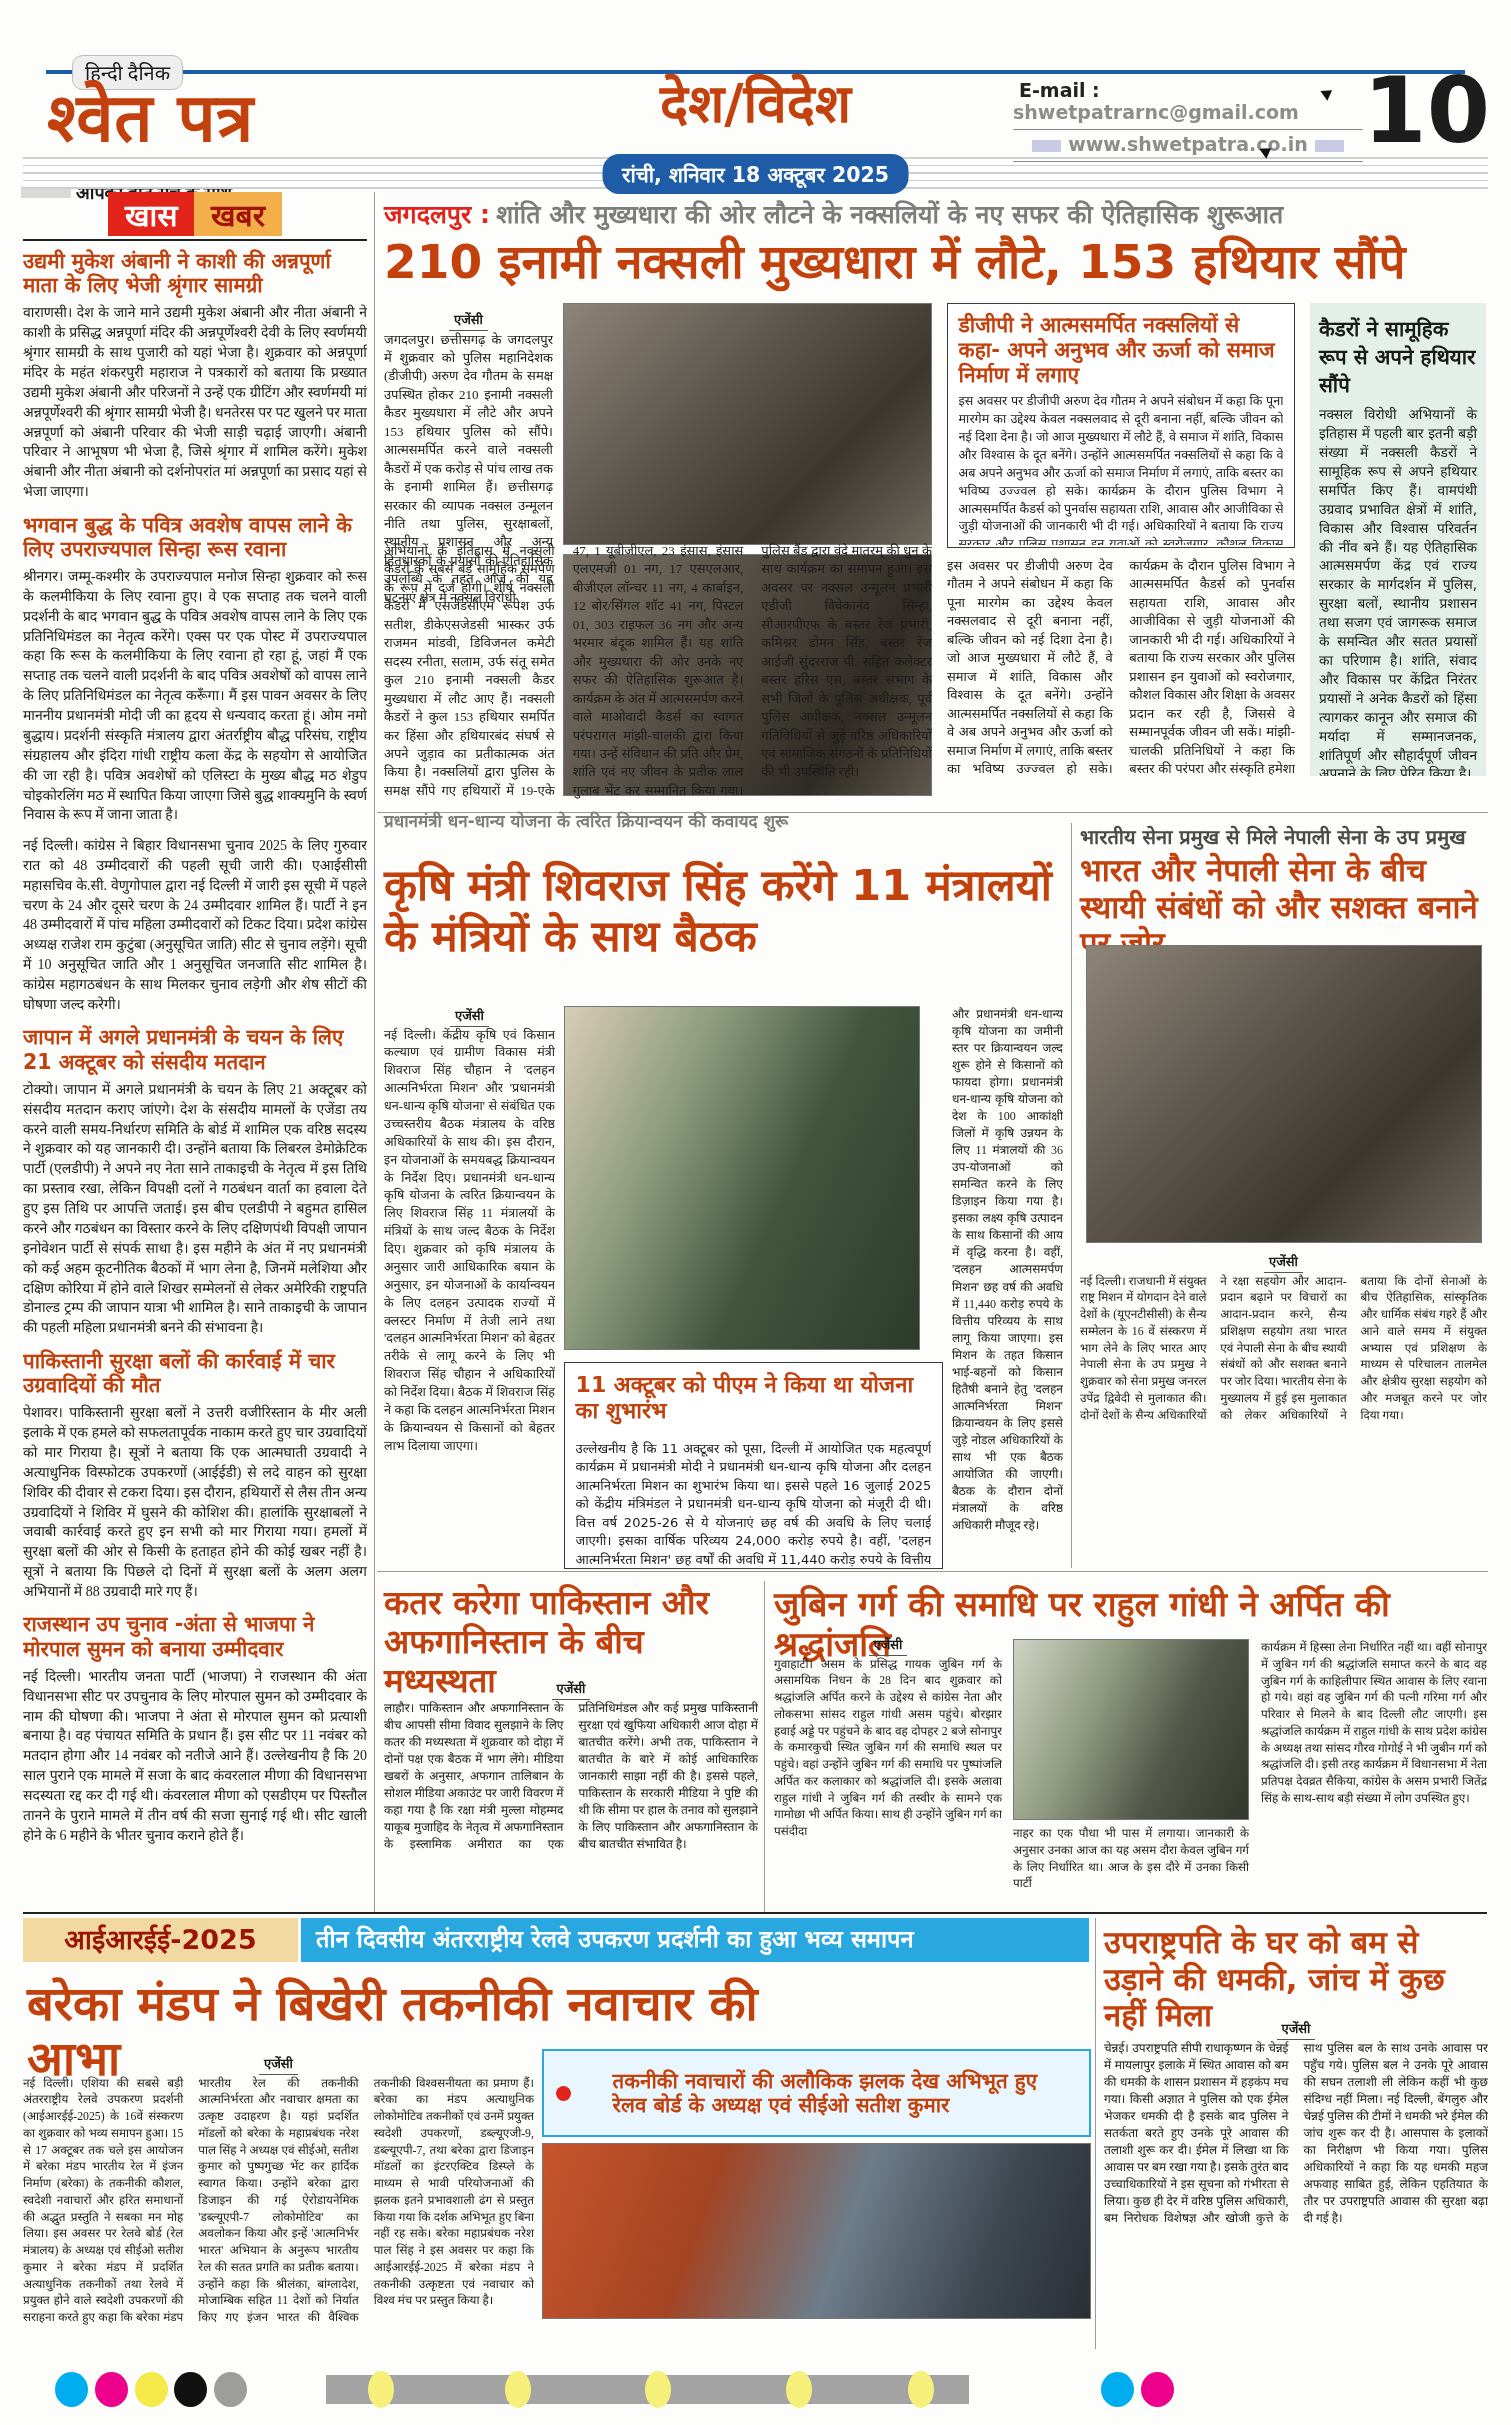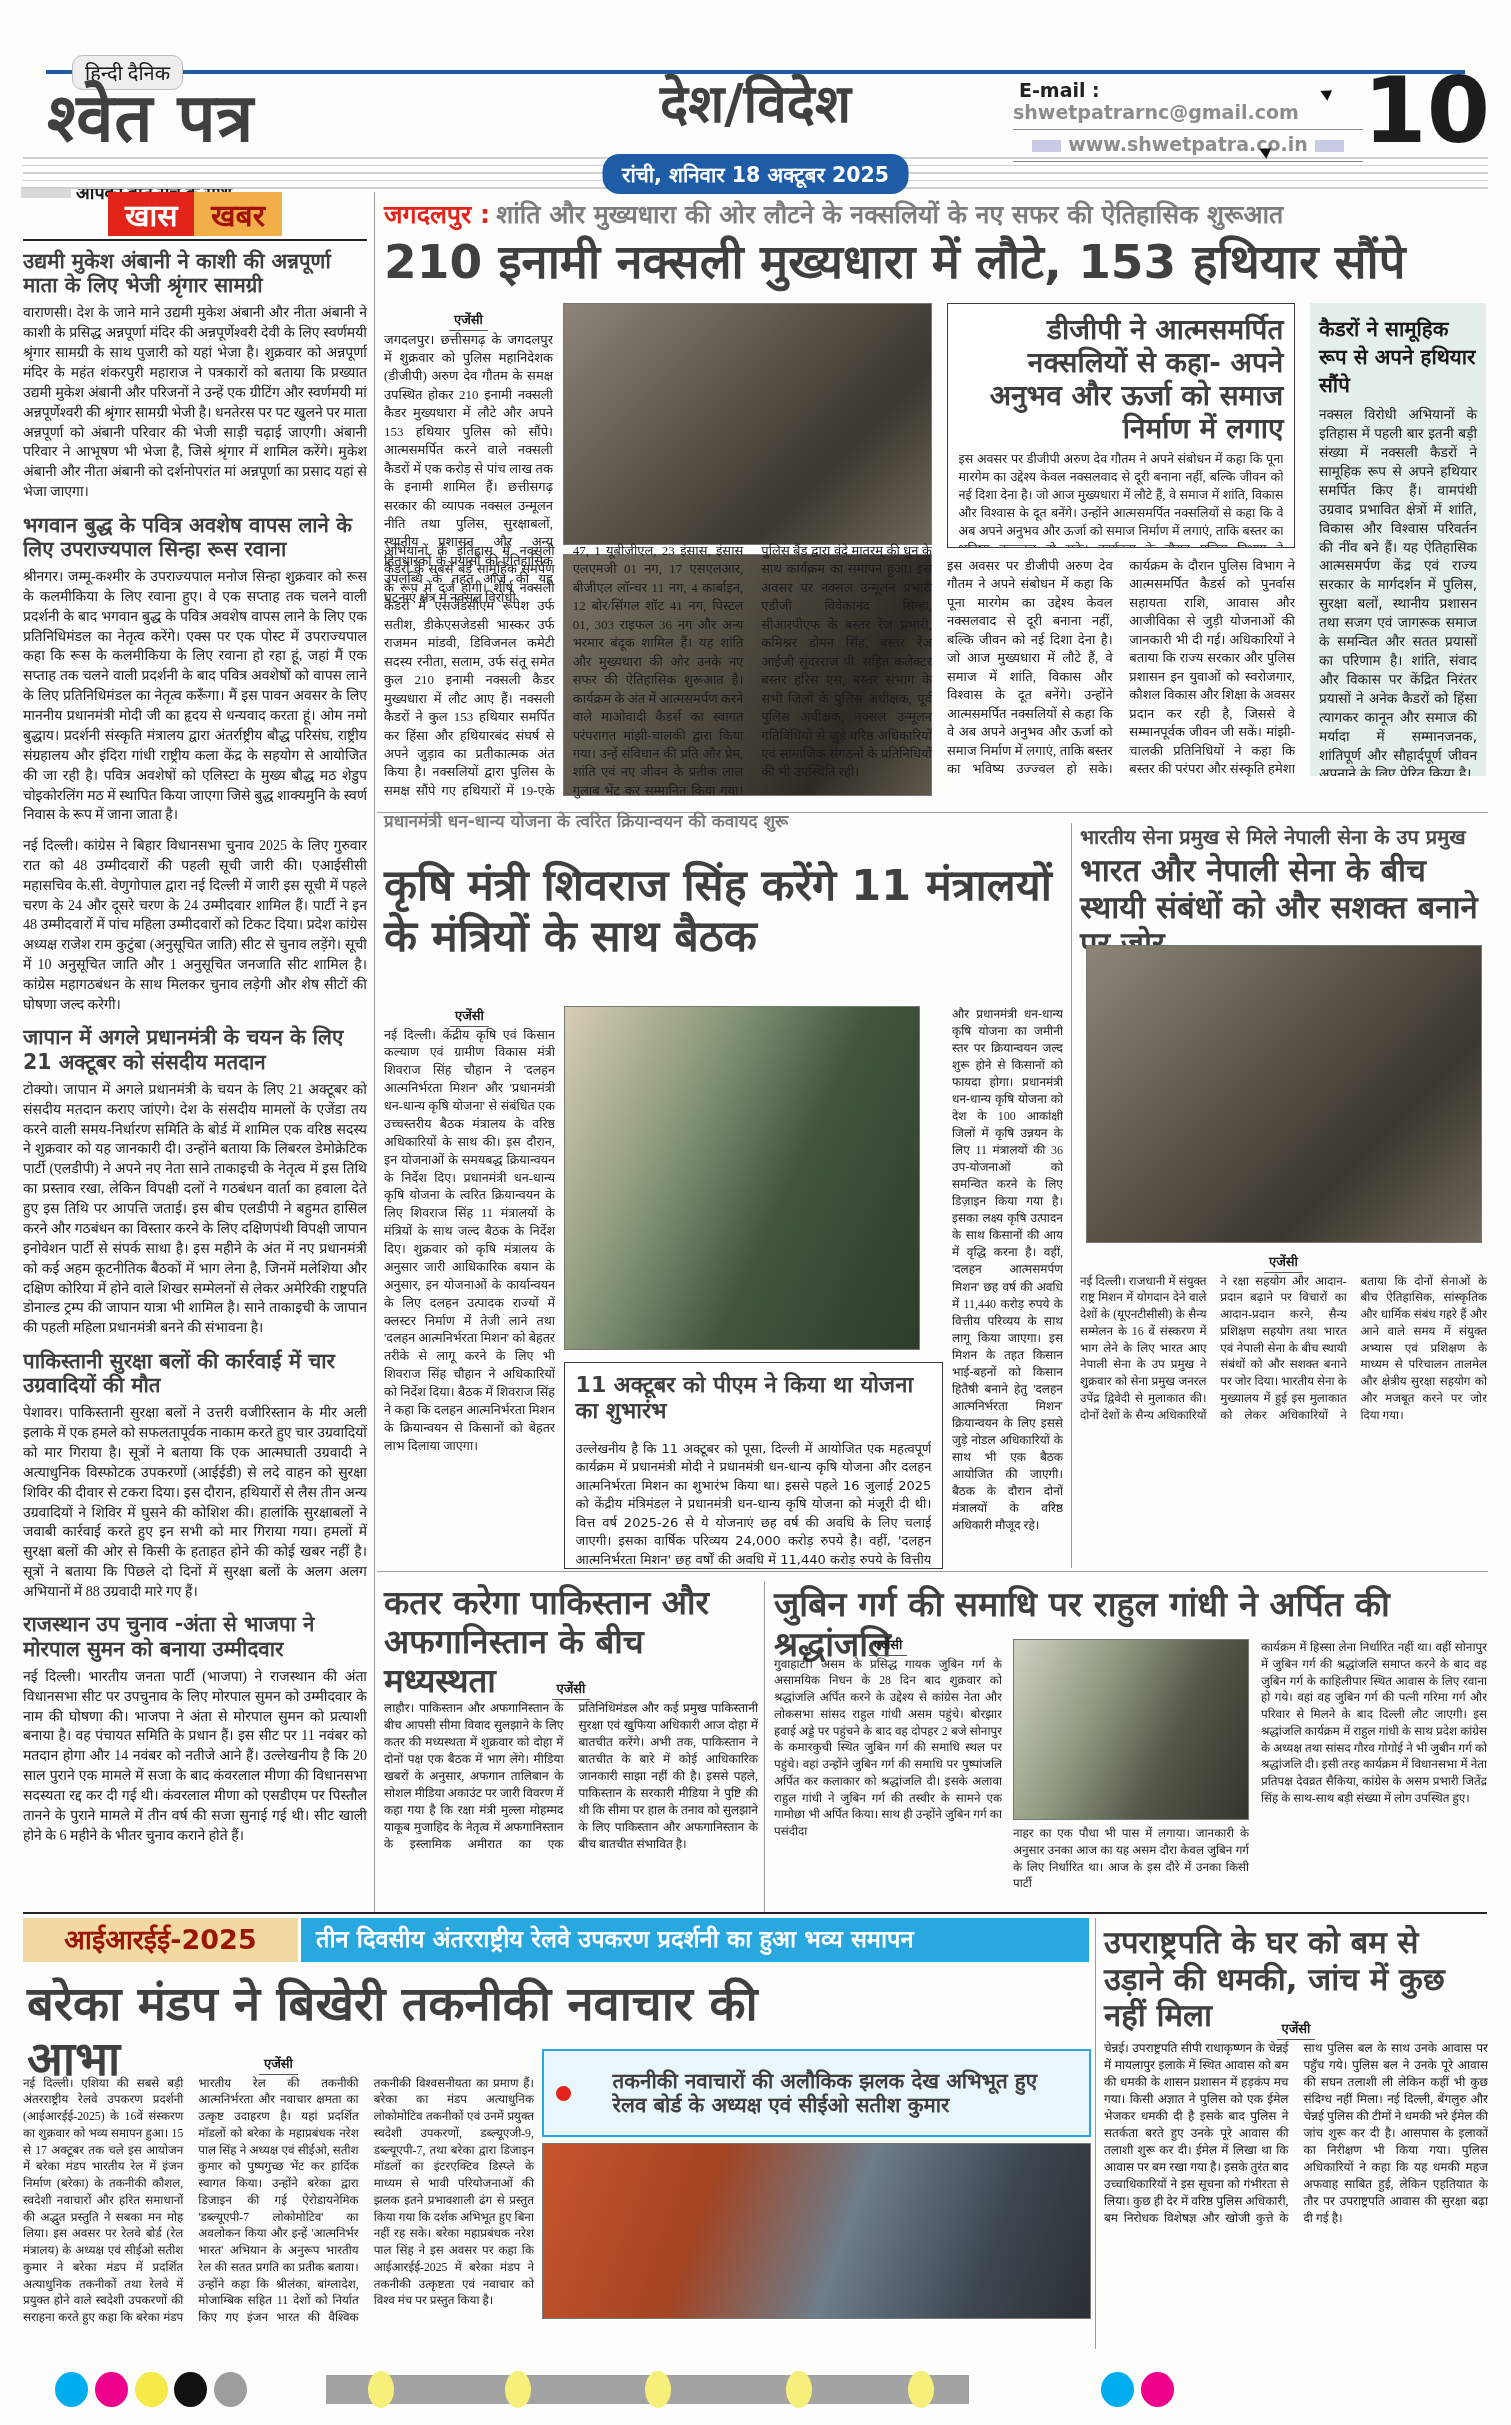--- a/index.html
+++ b/index.html
@@ -1,18 +1,18 @@
 <!DOCTYPE html>
 <html style="font-size:12px"><head>
 <meta charset="utf-8">
 <style>
   html,body{margin:0;padding:0;background:#fff;}
   #page{position:relative;width:1511px;height:2426px;background:#fdfdfb;overflow:hidden;
         font-family:"Liberation Serif","DejaVu Serif",serif;color:#1a1a1a;}
-  .hl{font-family:"DejaVu Sans","Liberation Sans",sans-serif;font-weight:700;color:#404040;line-height:1.18;}
+  .hl{font-family:"DejaVu Sans","Liberation Sans",sans-serif;font-weight:700;color:#c2410c;line-height:1.18;}
   .kicker{font-family:"DejaVu Sans","Liberation Sans",sans-serif;font-weight:700;color:#7d7d7d;}
   .body-txt{text-align:justify;line-height:1.42;}
   .byline{font-family:"DejaVu Sans","Liberation Sans",sans-serif;font-weight:700;font-size:13px;text-align:center;}
   .byline span{display:inline-block;border-bottom:0.8px solid #555;padding:0 4.6px 1.5px;}
   .abs{position:absolute;}
   .vline{position:absolute;width:0.8px;background:#9a9a9a;}
   .hline{position:absolute;height:0.8px;background:#9a9a9a;}
   .ph{background:linear-gradient(135deg,#8d8578 0%,#5d564d 40%,#3c372f 70%,#6e675c 100%);
       border:0.8px solid #777;box-sizing:border-box;}
   .boxed{box-sizing:border-box;border:1.5px solid #3a3a3a;background:#fff;padding:9px 10.6px;overflow:hidden;}
@@ -128,21 +128,21 @@
     <div class="byline"><span>एजेंसी</span></div>
     <div class="body-txt" style="font-size:13px;height:478px;overflow:hidden;">जगदलपुर। छत्तीसगढ़ के जगदलपुर में शुक्रवार को पुलिस महानिदेशक (डीजीपी) अरुण देव गौतम के समक्ष उपस्थित होकर 210 इनामी नक्सली कैडर मुख्यधारा में लौटे और अपने 153 हथियार पुलिस को सौंपे। आत्मसमर्पित करने वाले नक्सली कैडरों में एक करोड़ से पांच लाख तक के इनामी शामिल हैं। छत्तीसगढ़ सरकार की व्यापक नक्सल उन्मूलन नीति तथा पुलिस, सुरक्षाबलों, स्थानीय प्रशासन और अन्य हितधारकों के प्रयासों की ऐतिहासिक उपलब्धि के तहत आज की यह घटनाएं क्षेत्र में नक्सल विरोधी</div>
   </div>
 
   <div class="abs" style="left:563px;top:303px;width:369px;height:493px;">
     <div class="ph" style="width:100%;height:242px;"></div>
     <div class="ph" style="width:100%;height:242px;margin-top:9px;background:linear-gradient(120deg,#7d7568 0%,#4e483f 45%,#2f2b24 75%,#5f584d 100%);"></div>
   </div>
 
   <div class="abs boxed" style="left:947px;top:303px;width:348px;height:245px;">
-    <div class="hl" style="font-size:28px;margin-bottom:6px;text-align:right;">डीजीपी ने आत्मसमर्पित नक्सलियों से कहा- अपने अनुभव और ऊर्जा को समाज निर्माण में लगाए</div>
+    <div class="hl" style="font-size:21px;margin-bottom:6px;">डीजीपी ने आत्मसमर्पित नक्सलियों से कहा- अपने अनुभव और ऊर्जा को समाज निर्माण में लगाए</div>
     <div class="body-txt" style="font-size:12.6px;height:152px;overflow:hidden;">इस अवसर पर डीजीपी अरुण देव गौतम ने अपने संबोधन में कहा कि पूना मारगेम का उद्देश्य केवल नक्सलवाद से दूरी बनाना नहीं, बल्कि जीवन को नई दिशा देना है। जो आज मुख्यधारा में लौटे हैं, वे समाज में शांति, विकास और विश्वास के दूत बनेंगे। उन्होंने आत्मसमर्पित नक्सलियों से कहा कि वे अब अपने अनुभव और ऊर्जा को समाज निर्माण में लगाएं, ताकि बस्तर का भविष्य उज्ज्वल हो सके। कार्यक्रम के दौरान पुलिस विभाग ने आत्मसमर्पित कैडर्स को पुनर्वास सहायता राशि, आवास और आजीविका से जुड़ी योजनाओं की जानकारी भी दी गई। अधिकारियों ने बताया कि राज्य सरकार और पुलिस प्रशासन इन युवाओं को स्वरोजगार, कौशल विकास और शिक्षा के अवसर प्रदान कर रही है, जिससे वे सम्मानपूर्वक जीवन जी सकें। मांझी-चालकी प्रतिनिधियों ने कहा कि बस्तर की परंपरा और संस्कृति हमेशा से प्रेम, सहअस्तित्व और शांति का संदेश देती रही है और जो साथी अब लौटे हैं, वे इस भावना को मजबूत करेंगे।</div>
   </div>
 
   <div id="green-box">
     <div class="gt">कैडरों ने सामूहिक रूप से अपने हथियार सौंपे</div>
     <div class="gb">नक्सल विरोधी अभियानों के इतिहास में पहली बार इतनी बड़ी संख्या में नक्सली कैडरों ने सामूहिक रूप से अपने हथियार समर्पित किए हैं। वामपंथी उग्रवाद प्रभावित क्षेत्रों में शांति, विकास और विश्वास परिवर्तन की नींव बने हैं। यह ऐतिहासिक आत्मसमर्पण केंद्र एवं राज्य सरकार के मार्गदर्शन में पुलिस, सुरक्षा बलों, स्थानीय प्रशासन तथा सजग एवं जागरूक समाज के समन्वित और सतत प्रयासों का परिणाम है। शांति, संवाद और विकास पर केंद्रित निरंतर प्रयासों ने अनेक कैडरों को हिंसा त्यागकर कानून और समाज की मर्यादा में सम्मानजनक, शांतिपूर्ण और सौहार्दपूर्ण जीवन अपनाने के लिए प्रेरित किया है।</div>
   </div>
 
   <div class="abs body-txt" style="left:947px;top:557px;width:348px;height:237px;overflow:hidden;column-count:2;column-gap:16.7px;font-size:13px;">इस अवसर पर डीजीपी अरुण देव गौतम ने अपने संबोधन में कहा कि पूना मारगेम का उद्देश्य केवल नक्सलवाद से दूरी बनाना नहीं, बल्कि जीवन को नई दिशा देना है। जो आज मुख्यधारा में लौटे हैं, वे समाज में शांति, विकास और विश्वास के दूत बनेंगे। उन्होंने आत्मसमर्पित नक्सलियों से कहा कि वे अब अपने अनुभव और ऊर्जा को समाज निर्माण में लगाएं, ताकि बस्तर का भविष्य उज्ज्वल हो सके। कार्यक्रम के दौरान पुलिस विभाग ने आत्मसमर्पित कैडर्स को पुनर्वास सहायता राशि, आवास और आजीविका से जुड़ी योजनाओं की जानकारी भी दी गई। अधिकारियों ने बताया कि राज्य सरकार और पुलिस प्रशासन इन युवाओं को स्वरोजगार, कौशल विकास और शिक्षा के अवसर प्रदान कर रही है, जिससे वे सम्मानपूर्वक जीवन जी सकें। मांझी-चालकी प्रतिनिधियों ने कहा कि बस्तर की परंपरा और संस्कृति हमेशा से प्रेम, सहअस्तित्व और शांति का संदेश देती रही है और जो साथी अब लौटे हैं, वे इस भावना को मजबूत करेंगे।</div>
 

